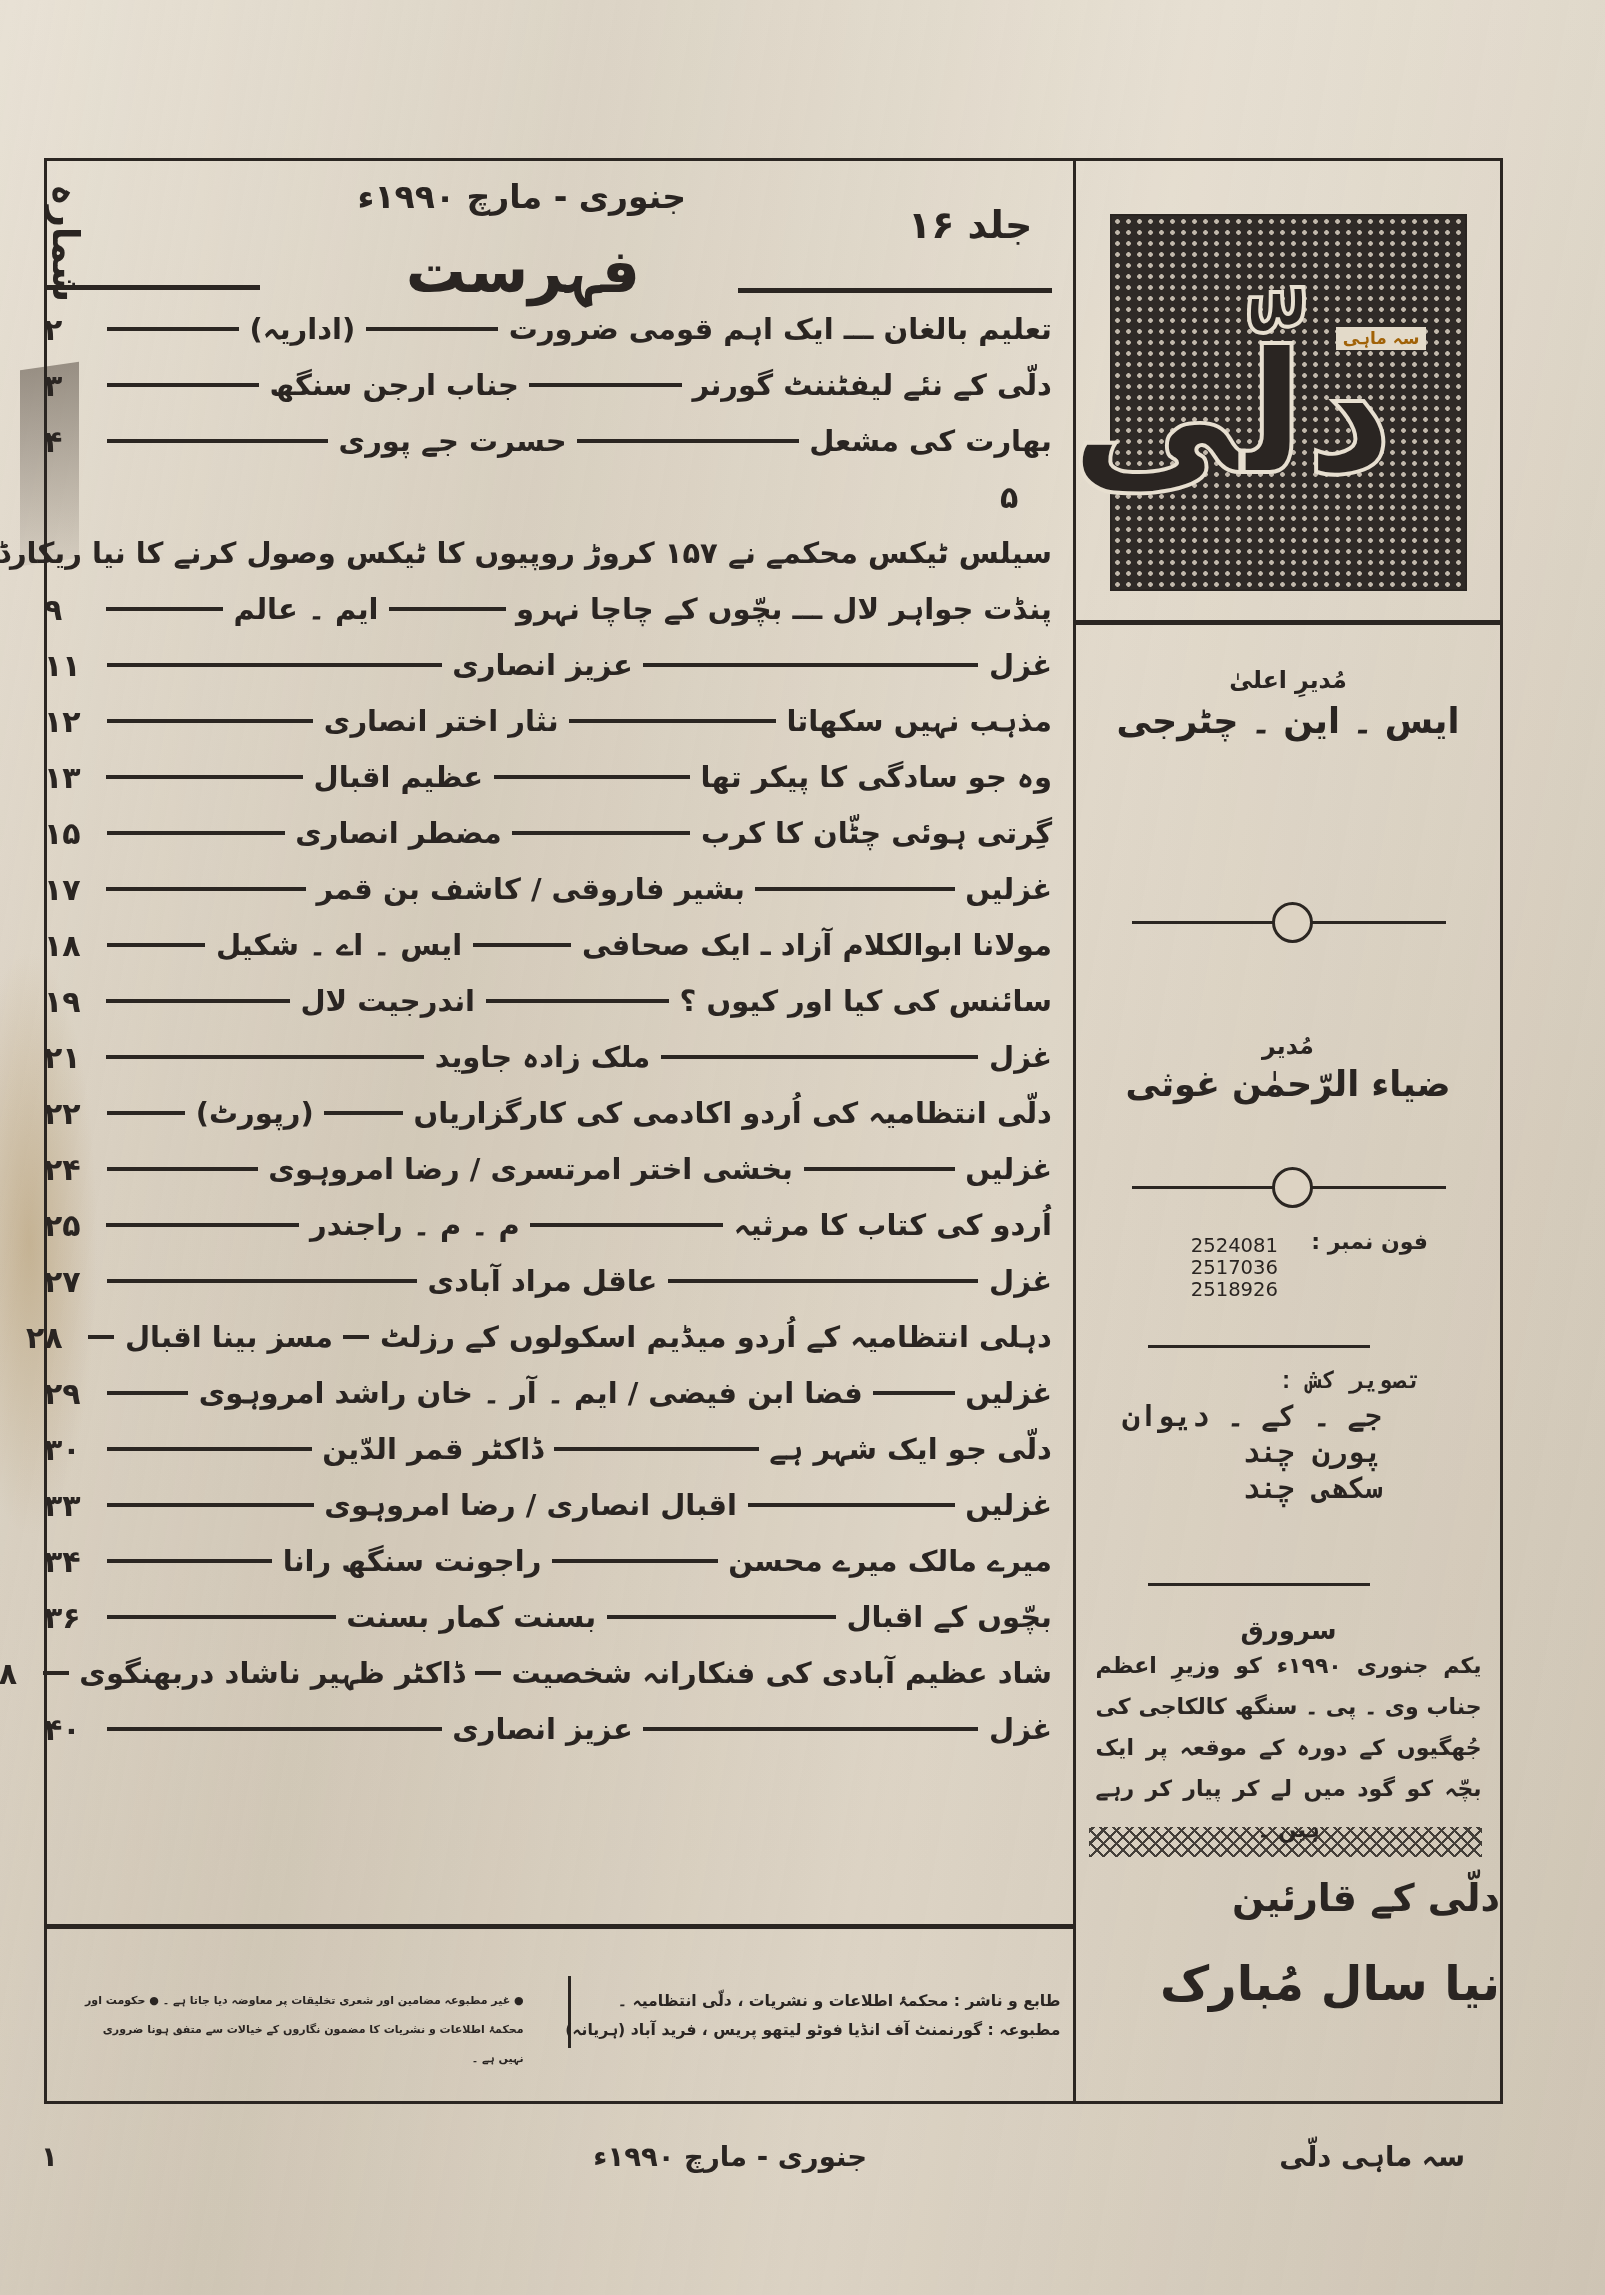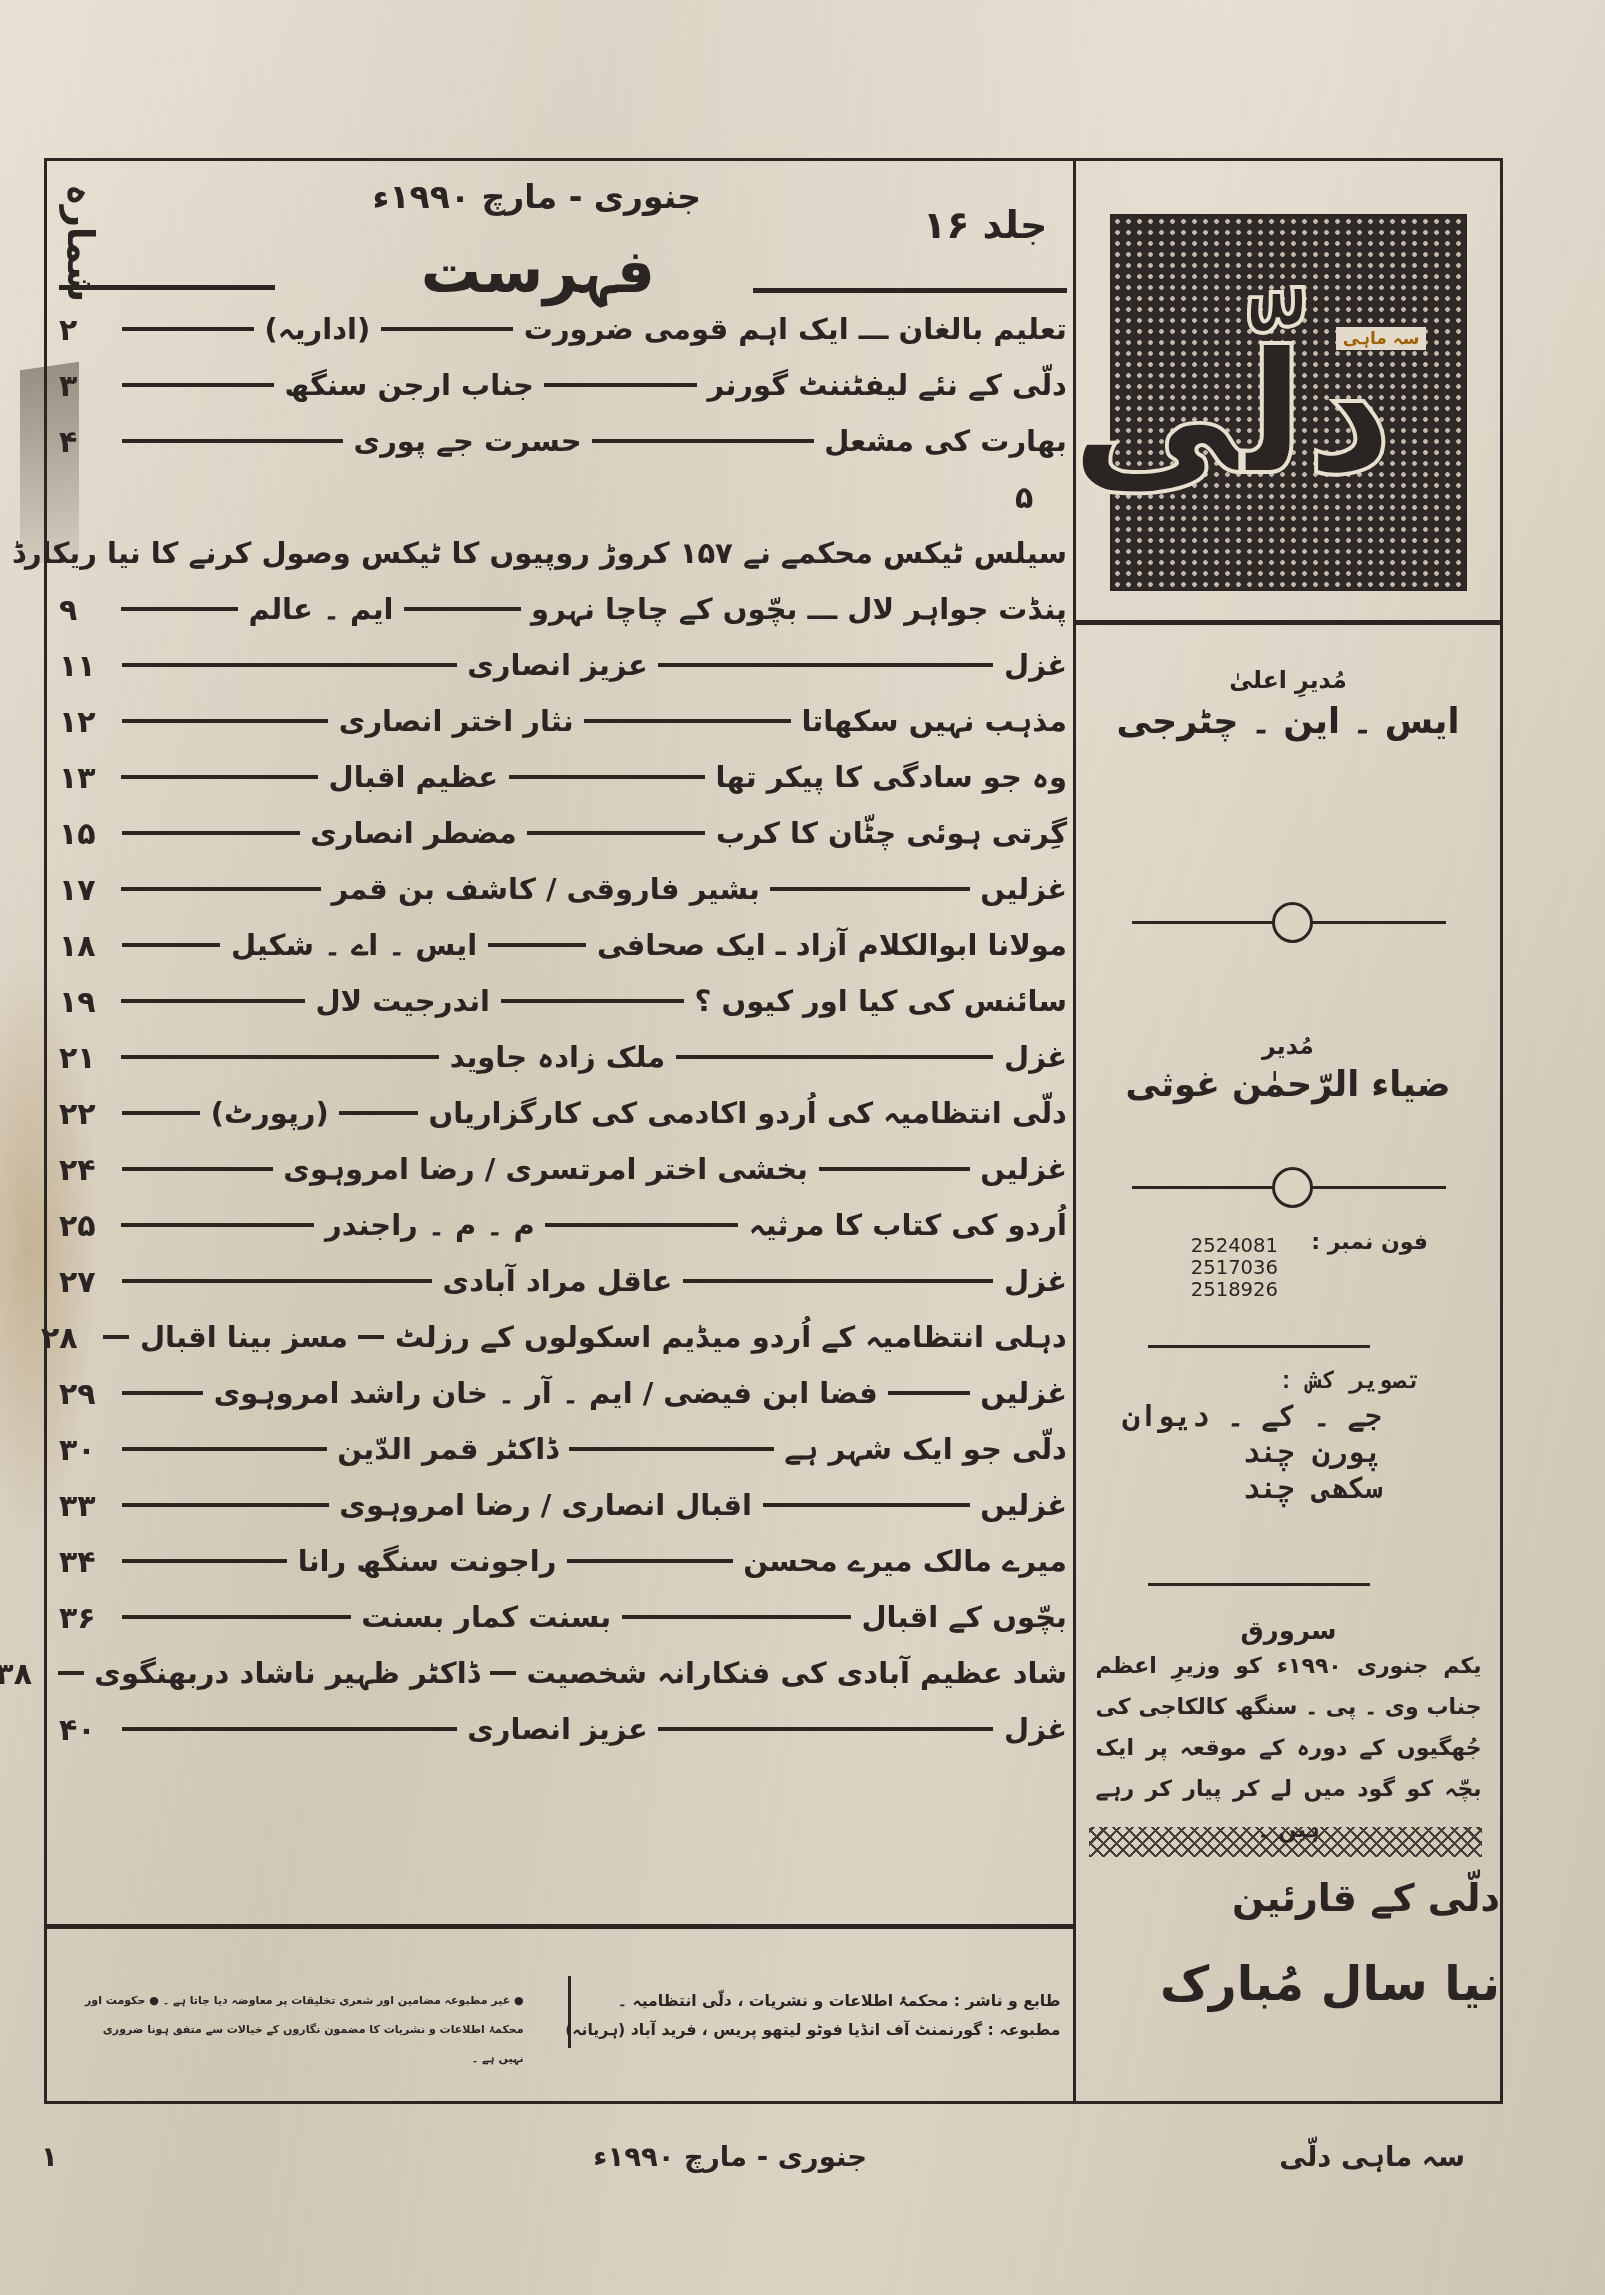--- a/index.html
+++ b/index.html
@@ -30,21 +30,21 @@
       position:absolute; left:1073px; top:158px; width:3.3px; height:1946px; background:#2b2622;
     }
     .bottom-band-top {
       position:absolute; left:44px; top:1924px; width:1031px; height:4.6px; background:#2b2622;
     }
     .bottom-band-mid {
       position:absolute; left:568px; top:1976px; width:2.6px; height:72px; background:#2b2622;
     }
 
     
-    .toc { position:absolute; left:59px; top:164px; width:1008px; direction:rtl; }
+    .toc { position:absolute; left:44px; top:164px; width:1008px; direction:rtl; }
     .toc-header {
       position:relative; height:137px;
     }
     .volume {
       position:absolute; right:19.6px; top:39px; font-size:38px; font-weight:bold;
     }
     .issue-date {
       position:absolute; right:366px; top:13px; font-size:33px; font-weight:bold;
     }
     .issue-no {

